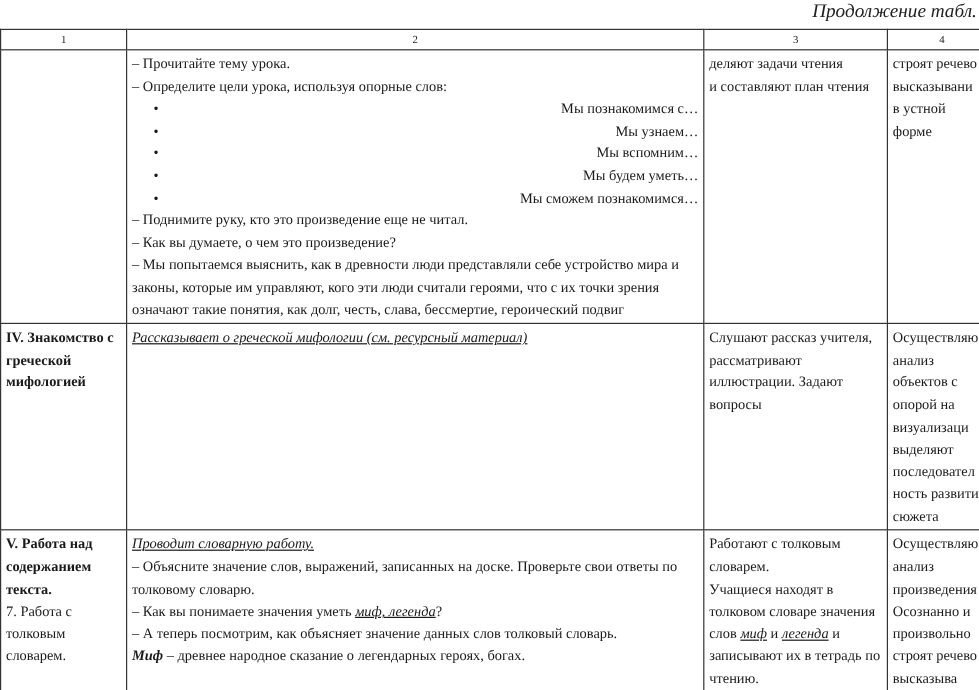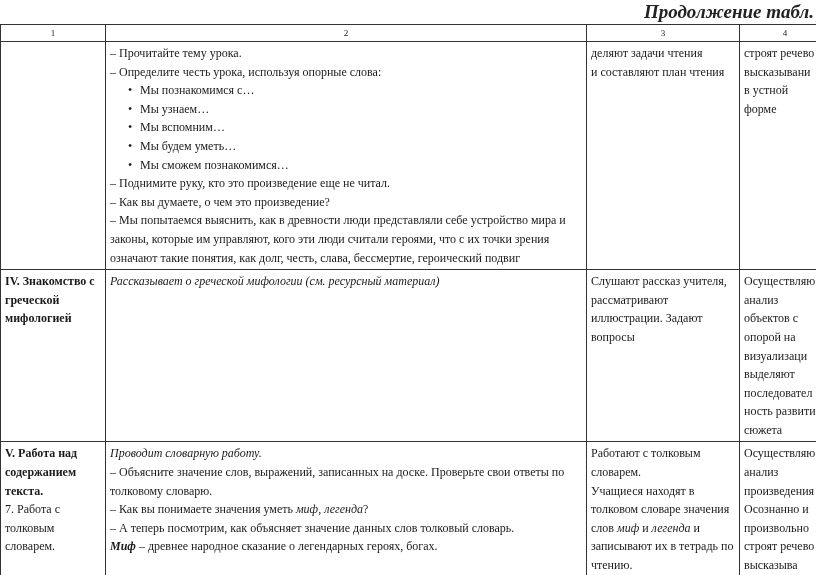--- a/index.html
+++ b/index.html
@@ -3,47 +3,47 @@
 <meta charset="utf-8">
 <style>
   html, body { margin:0; padding:0; }
   body {
     width:816px; height:575px; overflow:hidden; background:#ffffff;
     font-family:"Liberation Serif", "DejaVu Serif", serif; color:#1a1a1a;
     position:relative;
   }
   .caption {
     position:absolute; top:1px; right:2px;
-    font-style:italic; font-size:19px; color:#222;font-weight:bold;
+    font-style:italic; font-size:16px; color:#222;
   }
   table.main {
     position:absolute; left:0; top:24px;
     border-collapse:collapse; table-layout:fixed;
     width:830px;
   }
   table.main td {
     border:1.3px solid #333; vertical-align:top;
     font-size:12px; line-height:18.6px; padding:2px 4px;
     overflow:hidden;
   }
   table.main tr.head td {
     text-align:center; font-size:9px; height:16px; line-height:16px; padding:0;
   }
   col.c1 { width:105px; }
   col.c2 { width:481px; }
   col.c3 { width:153px; }
   col.c4 { width:91px; }
   .c4cell { white-space:nowrap; }
   ul.bullets { margin:0; padding:0 0 0 30px; list-style:none; }
-  ul.bullets li { position:relative; }
+  ul.bullets li { position:relative;text-align:right; }
   ul.bullets li::before {
     content:"\2022"; position:absolute; left:-12px; font-size:12px;
   }
   .b { font-weight:bold; }
-  .i { font-style:italic; }
+  .i { font-style:italic;text-decoration:underline; }
   .bi { font-weight:bold; font-style:italic; }
   p { margin:0; }
 </style>
 </head>
 <body>
 
 <div class="caption">Продолжение табл.</div>
 
 <table class="main">
   <colgroup>
@@ -57,21 +57,21 @@
     <td>1</td>
     <td>2</td>
     <td>3</td>
     <td>4</td>
   </tr>
 
   <tr style="height:218px;">
     <td></td>
     <td>
       <p>– Прочитайте тему урока.</p>
-      <p>– Определите честь урока, используя опорные слова:</p>
+      <p>– Определите цели урока, используя опорные слов:</p>
       <ul class="bullets">
         <li>Мы познакомимся с…</li>
         <li>Мы узнаем…</li>
         <li>Мы вспомним…</li>
         <li>Мы будем уметь…</li>
         <li>Мы сможем познакомимся…</li>
       </ul>
       <p>– Поднимите руку, кто это произведение еще не читал.</p>
       <p>– Как вы думаете, о чем это произведение?</p>
       <p>– Мы попытаемся выяснить, как в древности люди представляли себе устройство мира и законы, которые им управляют, кого эти люди считали героями, что с их точки зрения означают такие понятия, как долг, честь, слава, бессмертие, героический подвиг</p>

